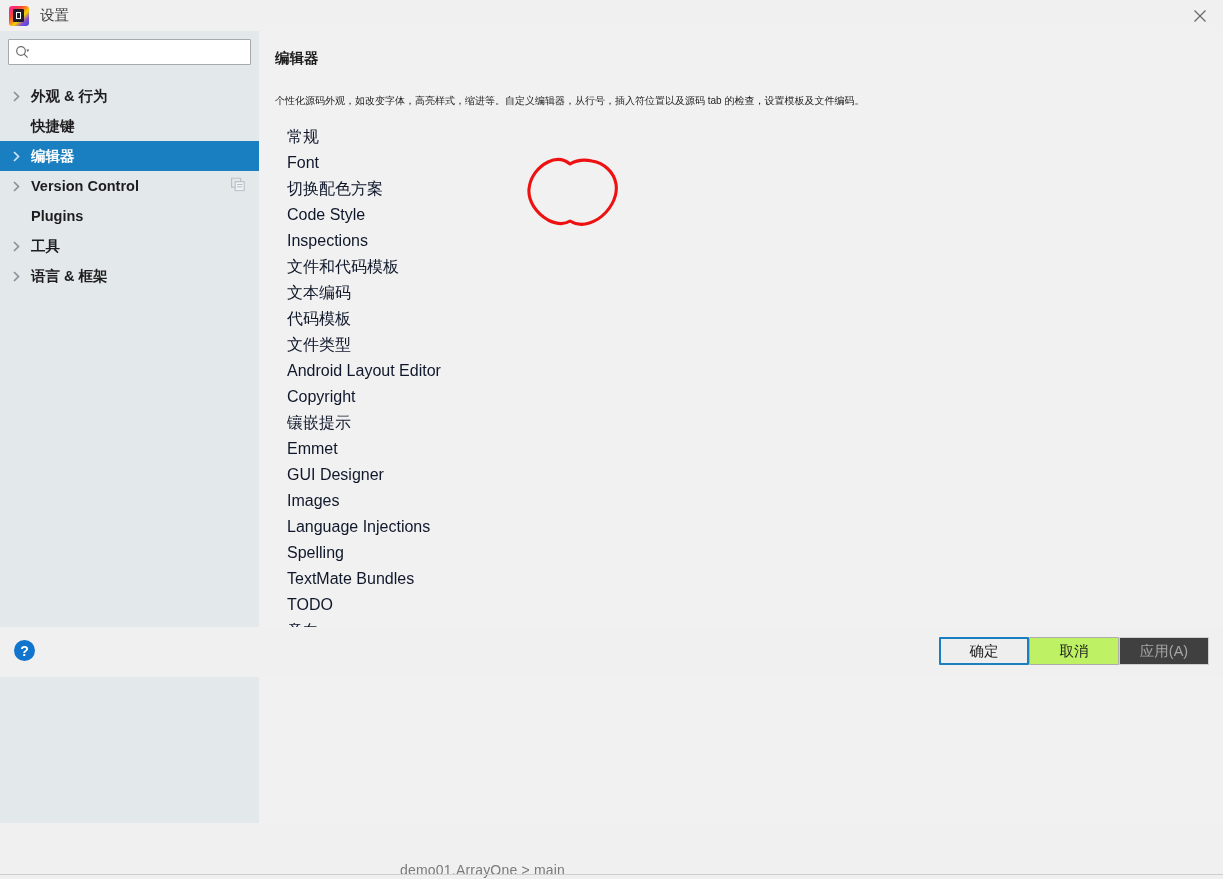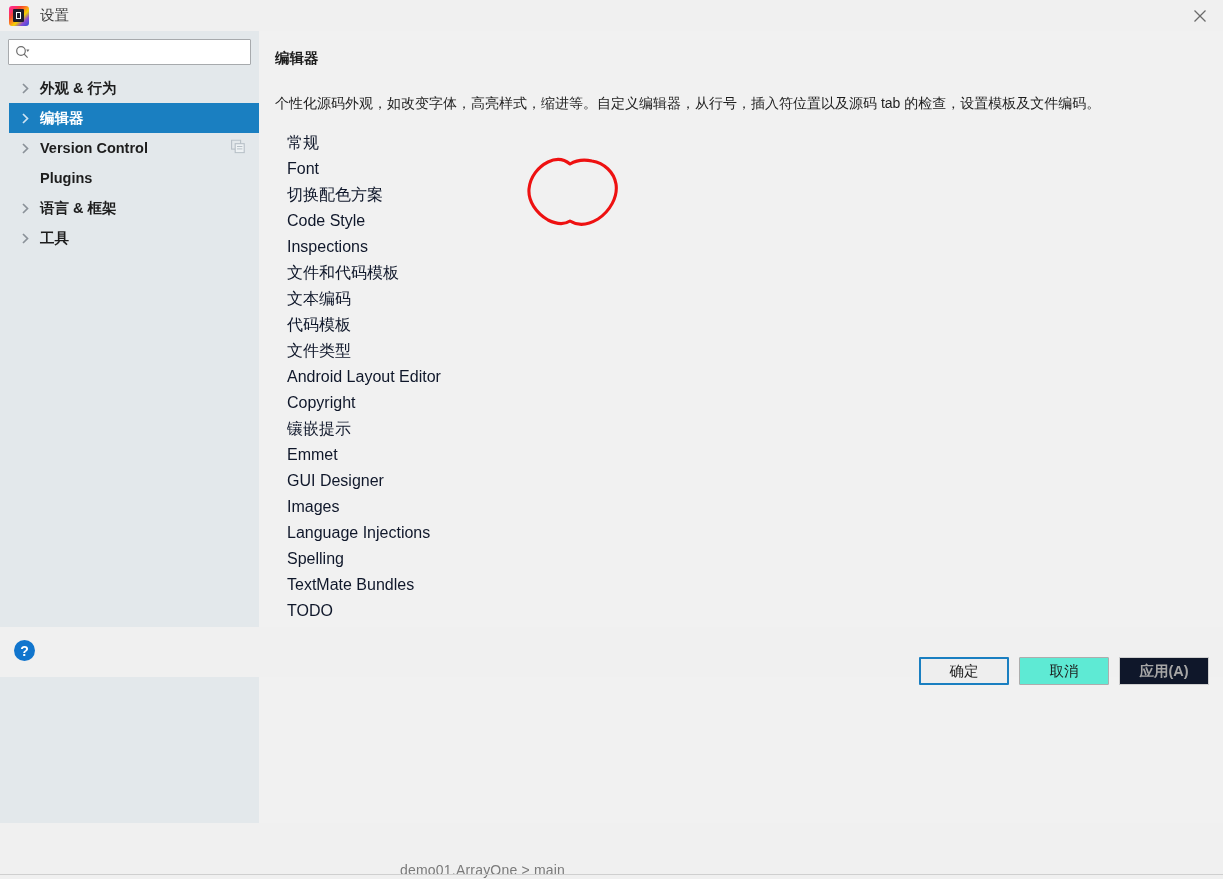--- a/index.html
+++ b/index.html
@@ -126,22 +126,21 @@
     background: transparent;
     font-family: inherit;
     font-size: 13px;
     color: #2b2b2b;
     flex: 1;
     margin-left: 4px;
     padding: 0;
   }
 
   .tree {
-    margin-top: 8px;
-    padding-left: 9px;
+    margin-top: 16px;
   }
   .tree-item {
     height: 30px;
     display: flex;
     align-items: center;
     padding-left: 12px;
     box-sizing: border-box;
     position: relative;
     color: #1d1d1d;
     font-size: 14.5px;
@@ -179,21 +178,21 @@
     position: relative;
   }
   .content-inner { padding-left: 16px; }
   .content-title {
     font-size: 14.5px;
     font-weight: bold;
     color: #1d1d1d;
     margin: 0 0 26px 0;
   }
   .content-desc {
-    font-size: 14px;
+    font-size: 10px;
     color: #1d1d1d;
     margin: 0 0 16px 0;
     line-height: 1.4;
   }
   .links {
     padding-left: 12px;
   }
   .link-item {
     display: block;
     font-size: 16px;
@@ -235,46 +234,44 @@
     display: flex;
     align-items: center;
     justify-content: center;
     line-height: 1;
   }
   .btn-group {
     position: absolute;
     right: 14px;
     top: 10px;
     display: flex;
-    gap: 10px;
-    margin-top: 20px;
+    gap: 0;
   }
   .btn {
     width: 90px;
     height: 28px;
     font-size: 14.5px;
     font-family: inherit;
     color: #1d1d1d;
-    background: #5eead4;
+    background: #bef264;
     border: 1px solid #adadad;
     border-radius: 1px;
     display: flex;
     align-items: center;
     justify-content: center;
     box-sizing: border-box;
   }
   .btn.default {
     border: 2px solid #1a7fc1;
     background: #eeeeee;
   }
   .btn.disabled {
     color: #a6a6a6;
-    background: #0f172a;
+    background: #404040;
     border-color: #cfcfcf;
-    font-weight: bold;
   }
 </style>
 </head>
 <body>
 
 <div class="bg-breadcrumb">demo01.ArrayOne  &gt;  main</div>
 <div class="bg-line"></div>
 
 <div class="dialog">
 
@@ -309,20 +306,24 @@
 
         <div class="tree-item">
           <span class="arrow">
             <svg width="9" height="11" viewBox="0 0 9 11">
                 <path d="M2 1 L6.5 5.5 L2 10" fill="none" stroke="#8b9299" stroke-width="1.7"></path>
               </svg>
           </span>
           <span class="label">外观 &amp; 行为</span>
         </div>
 
+        <div class="tree-item">
+          <span class="arrow empty"></span>
+          <span class="label">快捷键</span>
+        </div>
 
         <div class="tree-item selected">
           <span class="arrow">
             <svg width="9" height="11" viewBox="0 0 9 11">
                 <path d="M2 1 L6.5 5.5 L2 10" fill="none" stroke="#cfe3f2" stroke-width="1.7"></path>
               </svg>
           </span>
           <span class="label">编辑器</span>
         </div>
 
@@ -348,30 +349,30 @@
           <span class="label">Plugins</span>
         </div>
 
 
         <div class="tree-item">
           <span class="arrow">
             <svg width="9" height="11" viewBox="0 0 9 11">
                 <path d="M2 1 L6.5 5.5 L2 10" fill="none" stroke="#8b9299" stroke-width="1.7"></path>
               </svg>
           </span>
-          <span class="label">语言 &amp; 框架</span>
+          <span class="label">工具</span>
         </div>
 
         <div class="tree-item">
           <span class="arrow">
             <svg width="9" height="11" viewBox="0 0 9 11">
                 <path d="M2 1 L6.5 5.5 L2 10" fill="none" stroke="#8b9299" stroke-width="1.7"></path>
               </svg>
           </span>
-          <span class="label">工具</span>
+          <span class="label">语言 &amp; 框架</span>
         </div>
 
       </div>
     </div>
 
     <div class="content">
       <div class="content-inner">
         <div class="content-title">编辑器</div>
         <div class="content-desc">个性化源码外观，如改变字体，高亮样式，缩进等。自定义编辑器，从行号，插入符位置以及源码 tab 的检查，设置模板及文件编码。</div>
         <div class="links">

